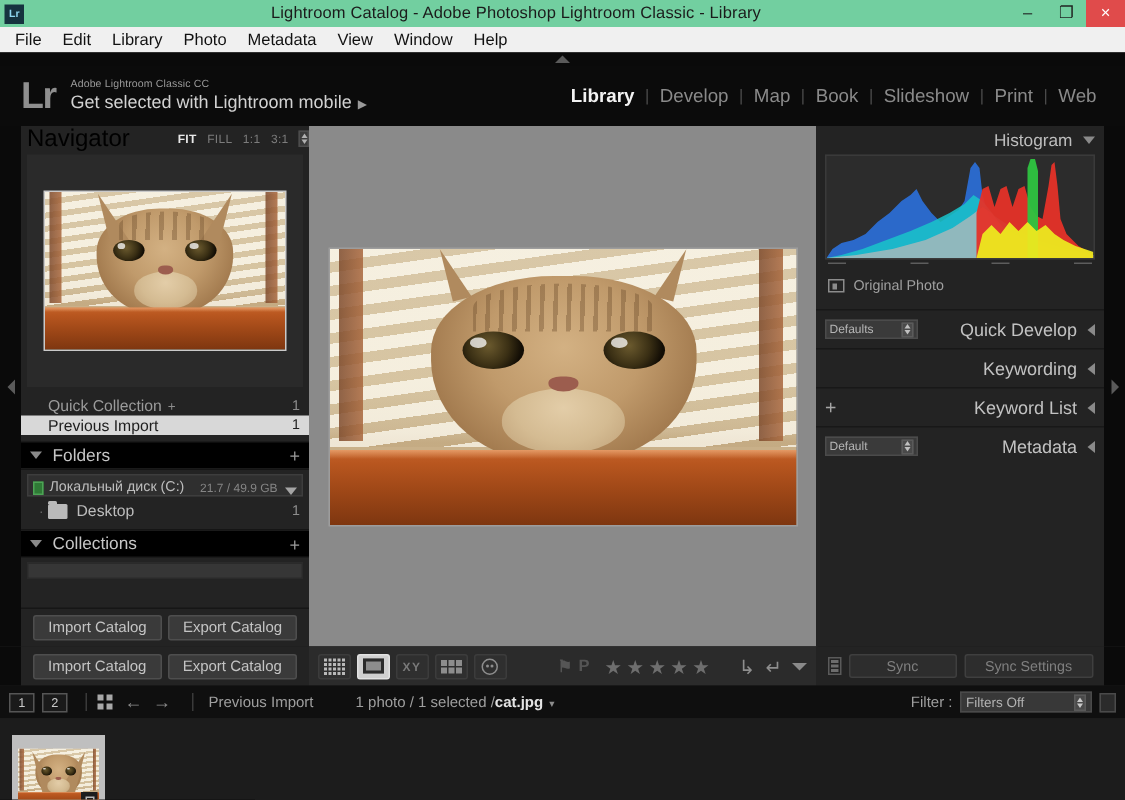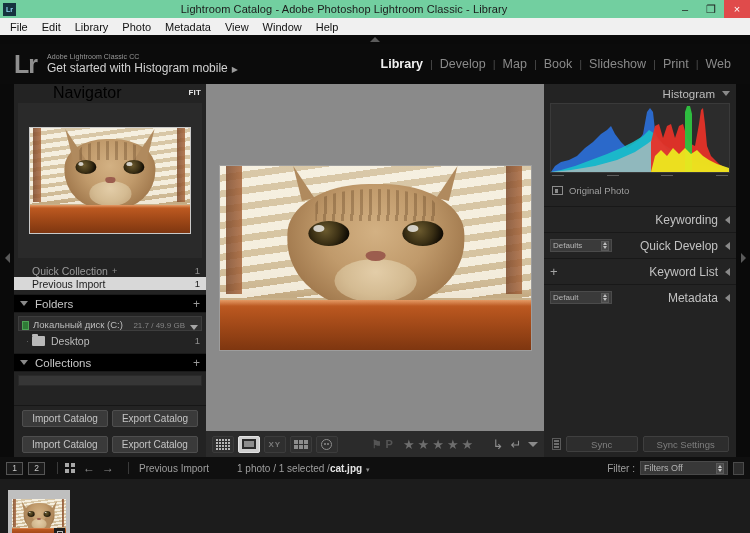--- a/index.html
+++ b/index.html
@@ -97,21 +97,21 @@
   .right-panel {
     position: absolute; top: 0; right: 14px; width: 192px; height: 347px;
     background: #232323; overflow: hidden;
   }
   .center-pane {
     position: absolute; top: 0; left: 206px; width: 339px; height: 347px;
     background: #8a8a8a; display: flex; align-items: center; justify-content: center;
   }
 
   
-  .nav-head { height: 17px; display:flex; align-items:center; padding-left:4px;gap:35px; }
+  .nav-head { height: 17px; display:flex; align-items:center; padding-left:4px; }
   .nav-zooms { margin-left:auto; display:flex; align-items:center; gap:7px; padding-right:4px; }
   .nz { font-size:8px; color:#7c7c7c; letter-spacing:.2px;}
   .nz.on { color:#e8e8e8; font-weight:bold;margin-left:32px; }
   .stepper {
     width:7px; height:11px; background:#3a3a3a; border:1px solid #4c4c4c;
     display:flex; flex-direction:column; align-items:center; justify-content:center;
   }
   .stepper i { display:block; width:0;height:0;border-left:2px solid transparent;border-right:2px solid transparent; }
   .stepper i.up { border-bottom:3px solid #b0b0b0; margin-bottom:1px;}
   .stepper i.dn { border-top:3px solid #b0b0b0; }
@@ -347,21 +347,21 @@
     <div class="top-arrow-strip">
       <div class="tri-up"></div>
     </div>
 
     <div class="lr-header">
       <div class="idplate">
         <div class="lr-logo">Lr</div>
         <div class="idtext">
           <div class="small">Adobe Lightroom Classic CC</div>
           <div class="big">
-            <span>Get started with Histogram mobile</span><span class="caret">▶</span>
+            <span>Get selected with Lightroom mobile</span><span class="caret">▶</span>
           </div>
         </div>
       </div>
 
       <div class="modules">
         <div class="module active">Library</div>
         <div class="msep">|</div>
         <div class="module">Develop</div>
         <div class="msep">|</div>
         <div class="module">Map</div>
@@ -522,33 +522,33 @@
             <span></span>
         </div>
 
         <div class="orig-photo">
           <span class="op-icon"></span>
           <span class="op-text">Original Photo</span>
         </div>
 
         <div style="margin-top:10px">
           <div class="rpanel-row">
-            <span class="rtitle">Keywording</span>
-            <span class="rcaret"></span>
-          </div>
-
-          <div class="rpanel-row">
             <div class="rselect">
               <span>Defaults</span>
               <span class="sarrow">
                   <i class="up"></i>
                   <i class="dn"></i>
                 </span>
             </div>
             <span class="rtitle">Quick Develop</span>
+            <span class="rcaret"></span>
+          </div>
+
+          <div class="rpanel-row">
+            <span class="rtitle">Keywording</span>
             <span class="rcaret"></span>
           </div>
 
           <div class="rpanel-row">
             <span class="rplus">+</span>
             <span class="rtitle">Keyword List</span>
             <span class="rcaret"></span>
           </div>
 
           <div class="rpanel-row">

